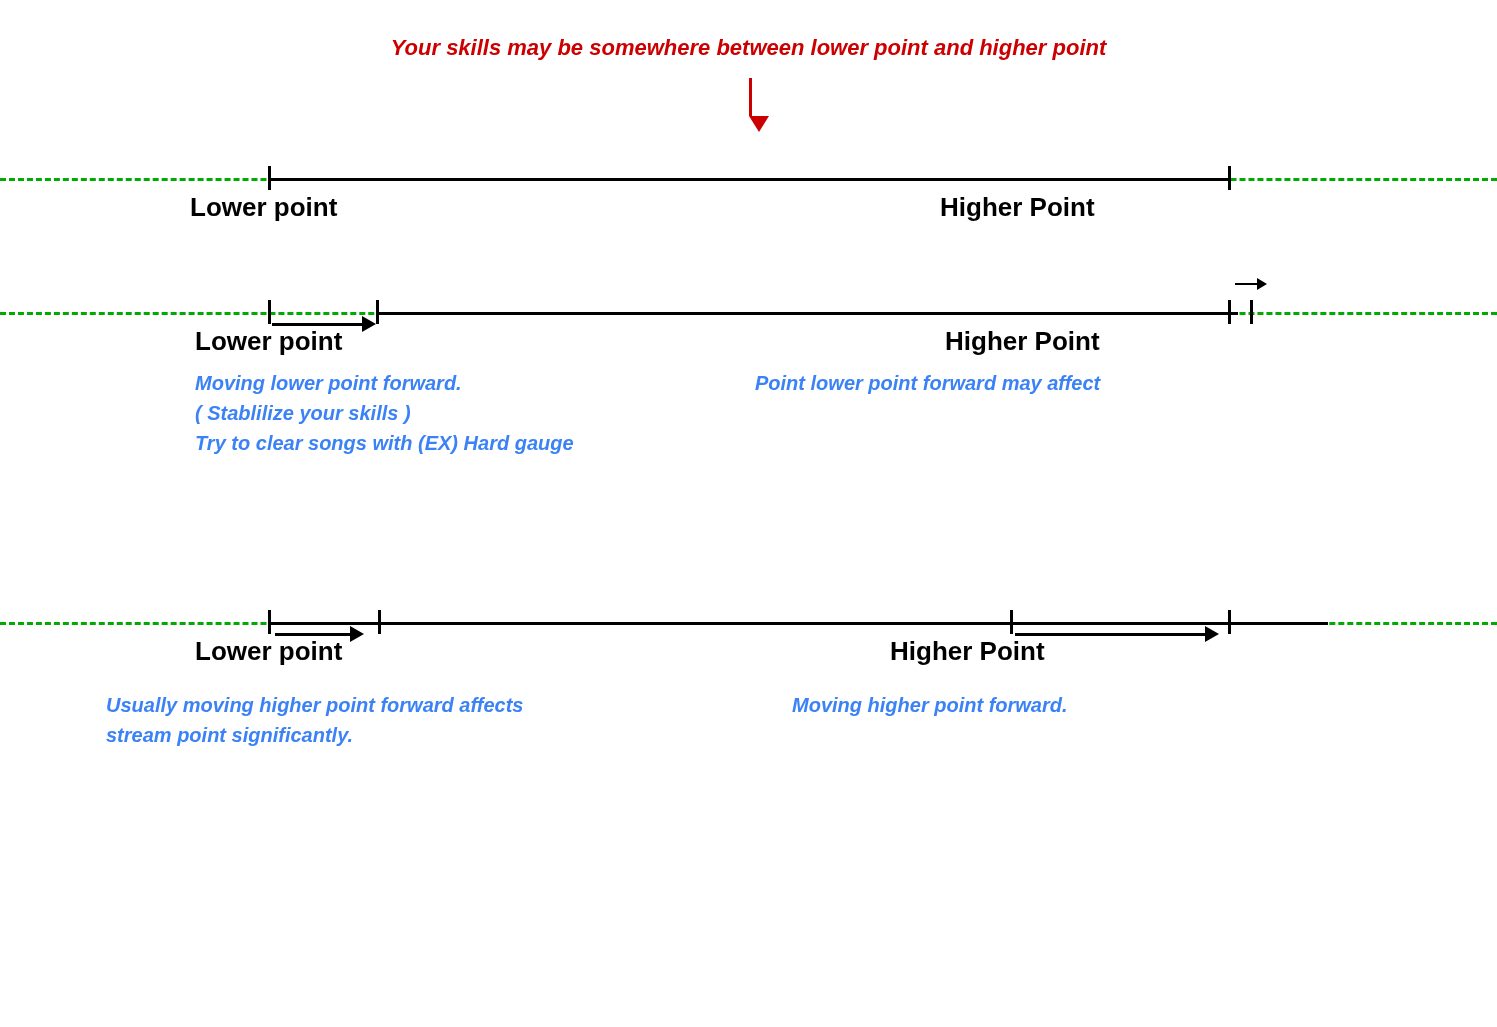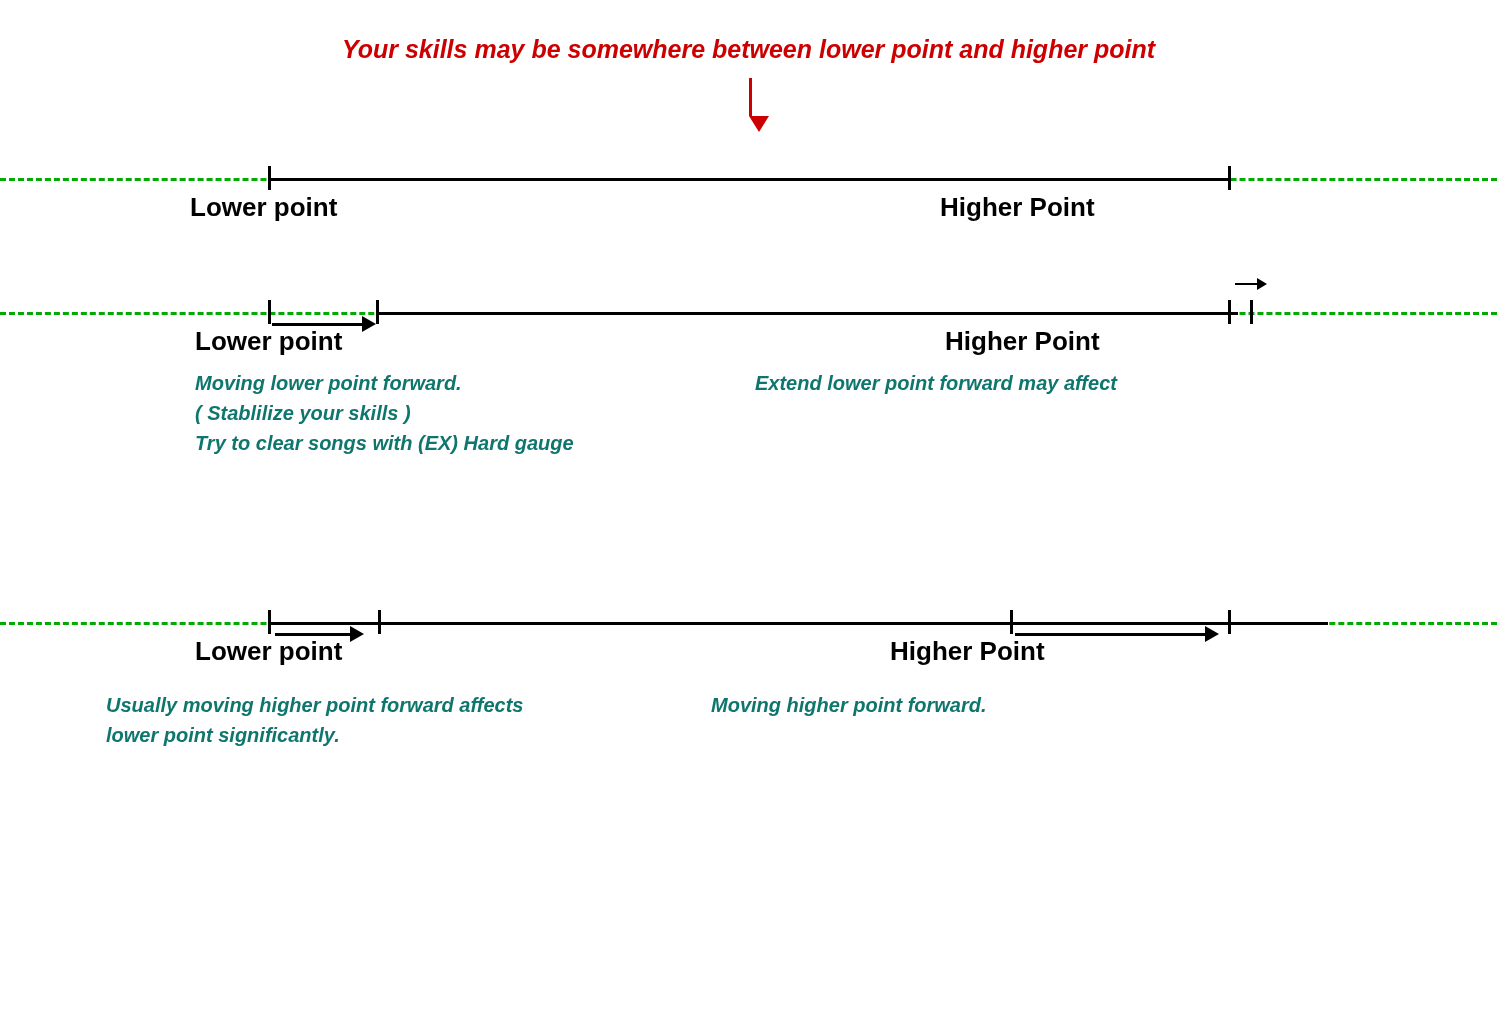--- a/index.html
+++ b/index.html
@@ -23,21 +23,21 @@
     .section1 {
       position: relative;
       width: 100%;
       height: 220px;
       margin-top: 10px;
     }
 
     .top-message {
       text-align: center;
       color: #cc0000;
-      font-size: 25px;
+      font-size: 22px;
       font-weight: bold;
       font-style: italic;
       position: absolute;
       top: 5px;
       width: 100%;
     }
 
     .red-arrow-down {
       position: absolute;
       top: 48px;
@@ -108,21 +108,21 @@
     
     .section3 {
       position: relative;
       width: 100%;
       height: 320px;
       margin-top: 0px;
     }
 
     .info-text {
       position: absolute;
-      color: #0f766e;
+      color: #3b82f6;
       font-size: 20px;
       font-weight: bold;
       font-style: italic;
       line-height: 1.5;
     }
 
     
     .horiz-arrow {
       position: absolute;
       display: flex;
@@ -211,21 +211,21 @@
 
     <div class="label-text" style="top: 76px; left: 945px;">Higher Point</div>
 
     <div class="info-text" style="top: 118px; left: 195px;">
       <div>Moving lower point forward.</div>
       <div>( Stablilize your skills )</div>
       <div>Try to clear songs with (EX) Hard gauge</div>
     </div>
 
     <div class="info-text" style="top: 118px; left: 755px;">
-      <div>Extend lower point forward may affect</div>
+      <div>Point lower point forward may affect</div>
     </div>
   </div>
 
   <div class="section3" style="position:relative; margin-top: 30px;">
 
     <div class="dashed-line" style="top: 62px;"></div>
 
     <div class="solid-line" style="top: 62px; left: 268px; width: 1060px;"></div>
 
     <div class="tick" style="top: 50px; left: 268px;"></div>
@@ -245,21 +245,21 @@
       <div class="arrow-line" style="width: 190px;"></div>
       <div class="arrow-head"></div>
     </div>
 
     <div class="label-text" style="top: 76px; left: 195px;">Lower point</div>
 
     <div class="label-text" style="top: 76px; left: 890px;">Higher Point</div>
 
     <div class="info-text" style="top: 130px; left: 106px;">
       <div>Usually moving higher point forward affects</div>
-      <div>lower point significantly.</div>
-    </div>
-
-    <div class="info-text" style="top: 130px; left: 711px;">
+      <div>stream point significantly.</div>
+    </div>
+
+    <div class="info-text" style="top: 130px; left: 792px;">
       <div>Moving higher point forward.</div>
     </div>
   </div>
 
 </div>
 
 </body></html>

